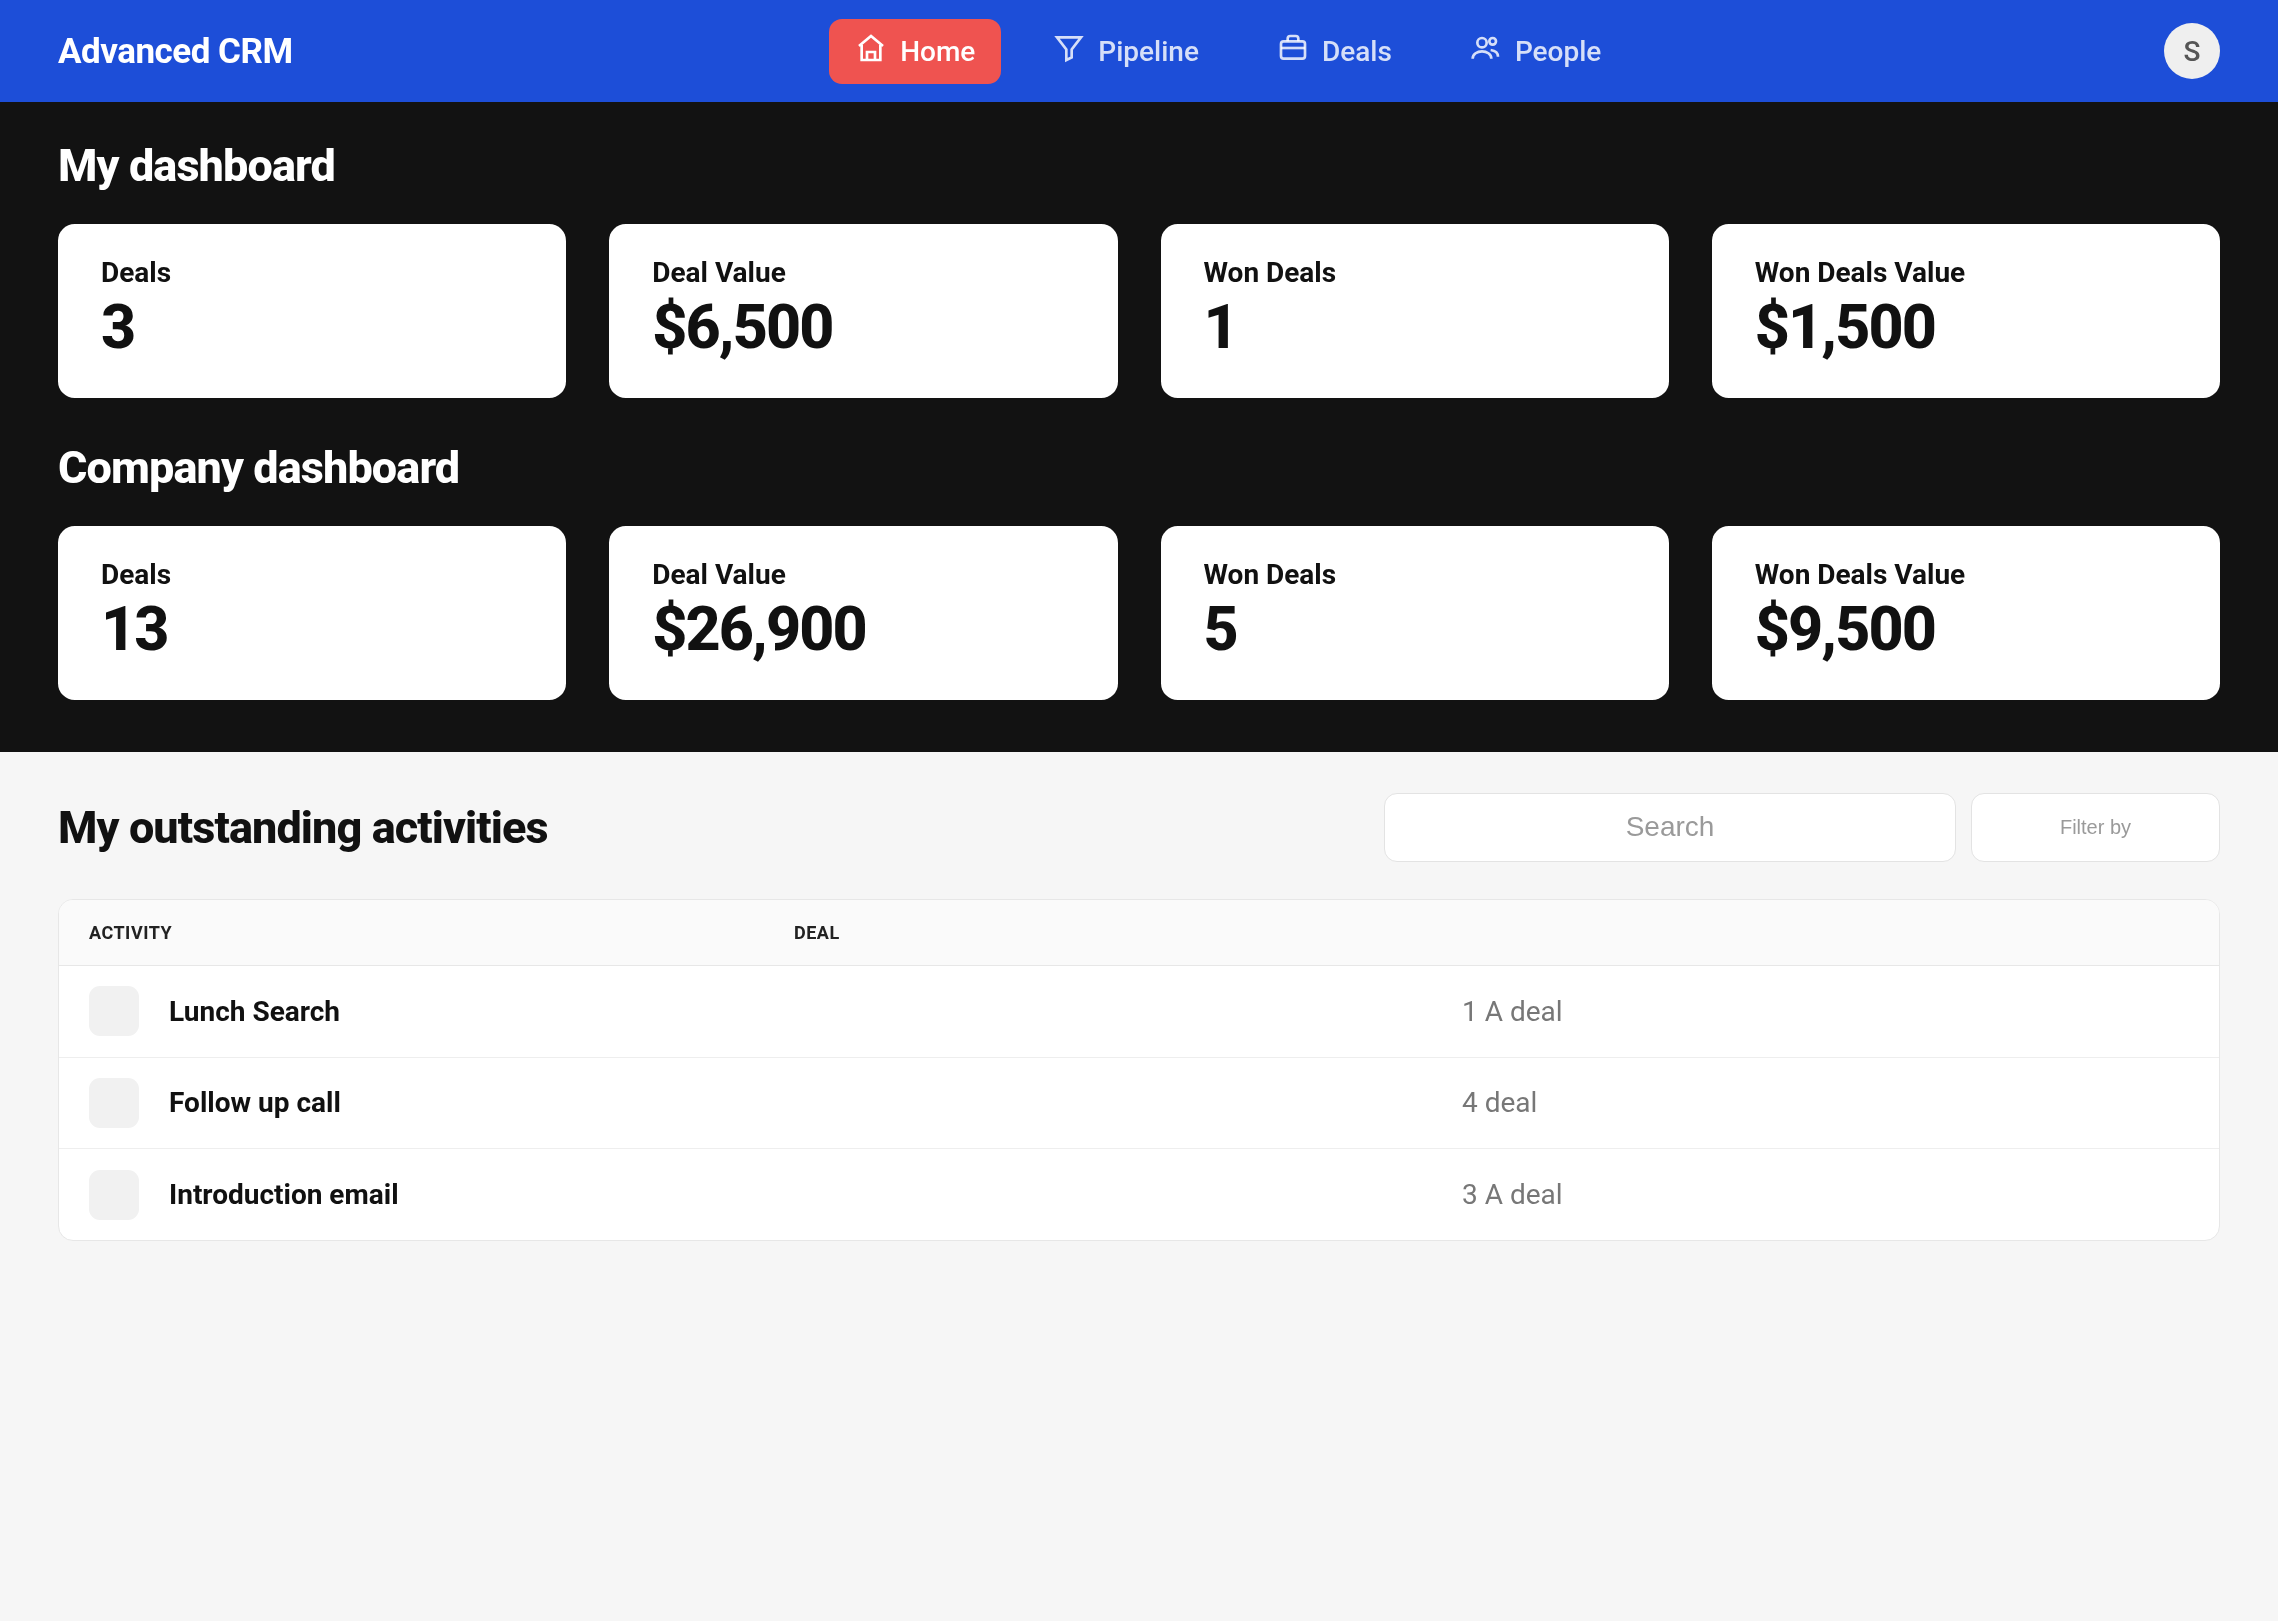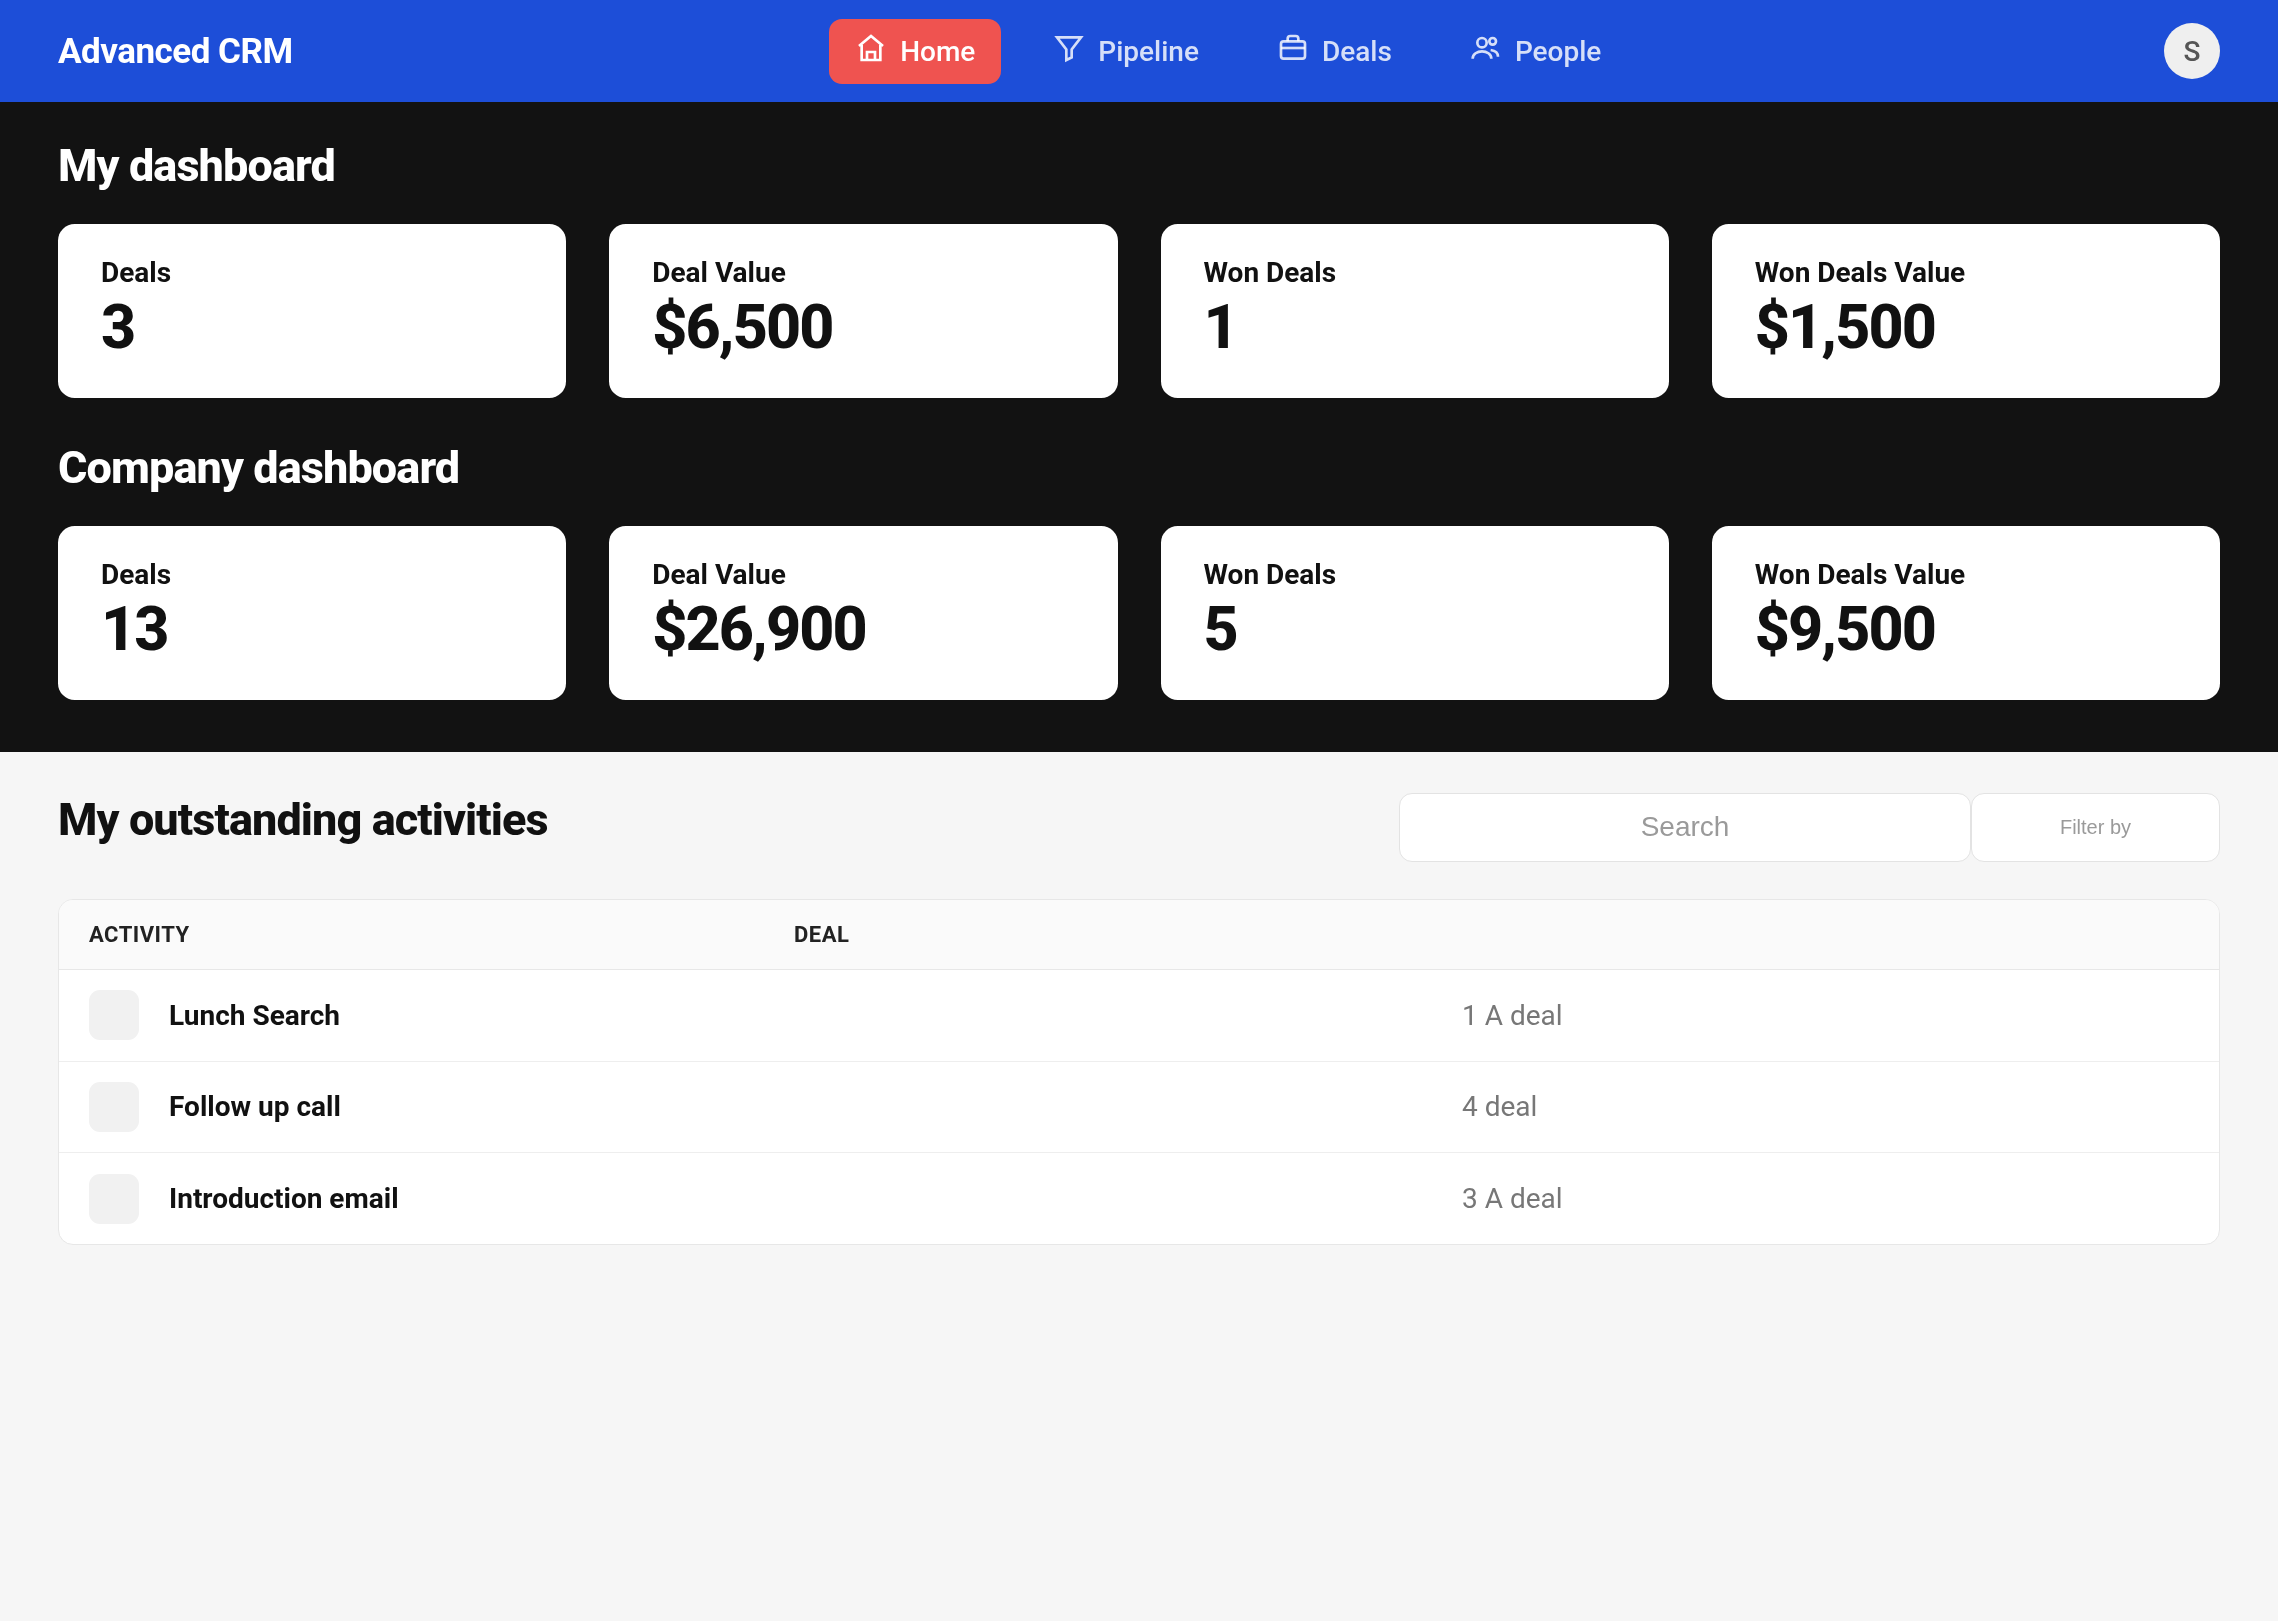--- a/index.html
+++ b/index.html
@@ -93,21 +93,22 @@
     letter-spacing: -1.9px;
     margin-top: 1.9px;
   }
 
   
   .activities {
     padding: 41px 58px;
   }
   .act-header {
     display: flex;
-    align-items: flex-start;
+    align-items: center;
+    gap: 15px;
     margin-bottom: 37px;
   }
   .act-header h2 {
     font-size: 45px;
     font-weight: 800;
     letter-spacing: -0.9px;
     flex: 1;
   }
   .search-input {
     width: 572px;
@@ -138,21 +139,21 @@
     background: #fff;
   }
   .thead {
     display: grid;
     grid-template-columns: 705px 668px 1fr;
     background: #fafafa;
     padding: 22px 30px;
     border-bottom: 0.9px solid #e7e7e7;
   }
   .thead .th {
-    font-size: 22px;
+    font-size: 18px;
     font-weight: 700;
     letter-spacing: 0.5px;
     color: #222;
   }
   .trow {
     display: grid;
     grid-template-columns: 705px 668px 1fr;
     align-items: center;
     padding: 20.4px 30px;
     border-bottom: 0.9px solid #eee;

